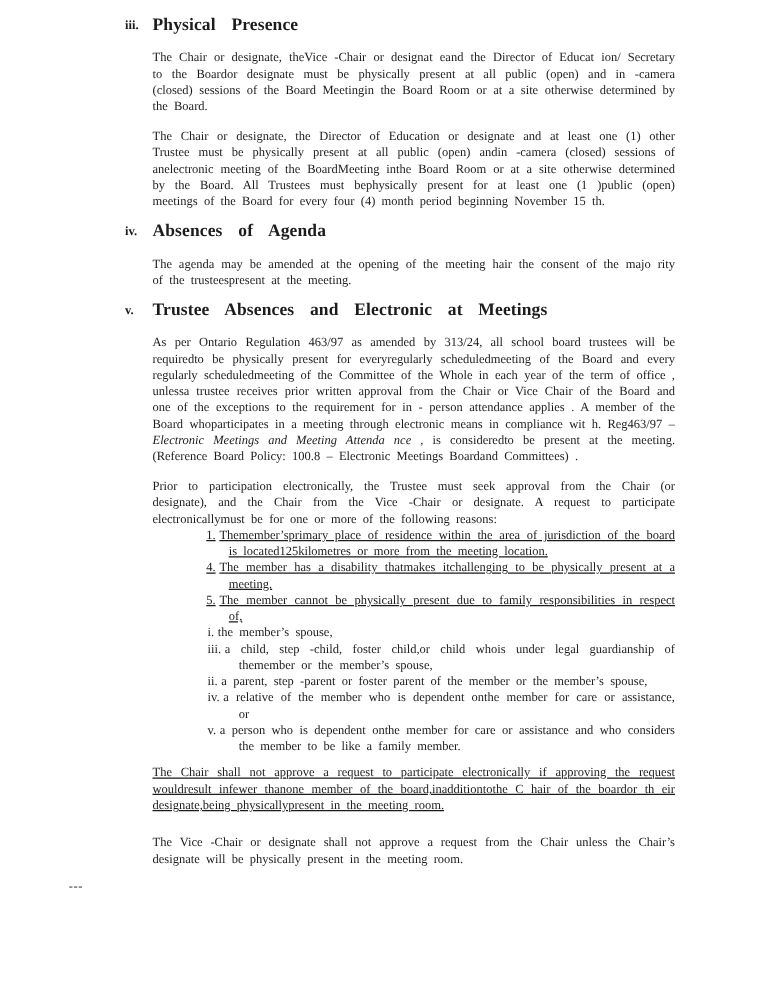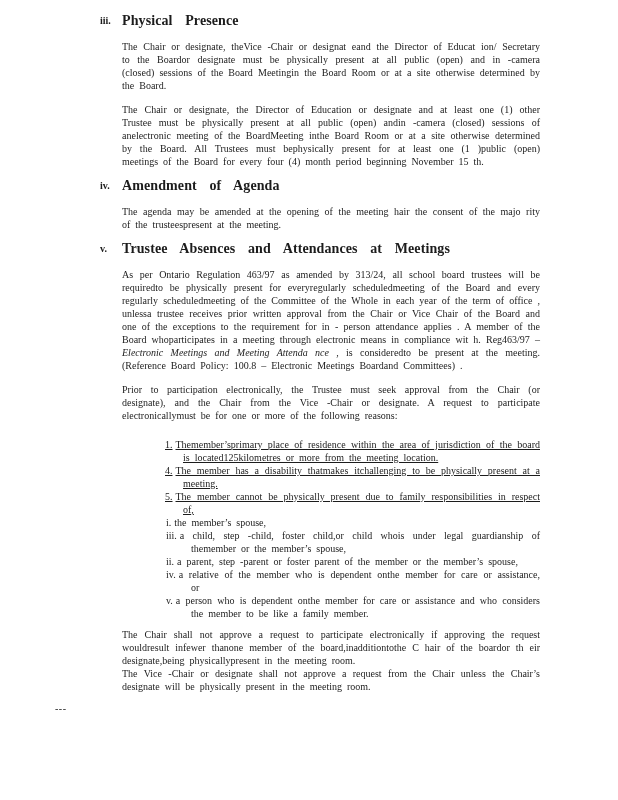--- a/index.html
+++ b/index.html
@@ -59,21 +59,21 @@
   }
   .num-list .li {
     padding-left: 18px;
     text-indent: -18px;
   }
   .rom-list .li {
     padding-left: 25px;
     text-indent: -25px;
   }
   .marker { margin-right: 3px; }
-  p.para-chair { margin-bottom: 0; }
+  p.para-chair { margin-bottom: 17px; text-decoration: underline; }
   p.para-vice { margin-bottom: 0; }
   .separator {
     margin: 9px 0 0 -45px;
     letter-spacing: 0.5px;
     font-size: 10px;
     color: #1c1c1c;
   }
   .footer {
     margin: 14px 0 0 -45px;
     font-size: 7px;
@@ -96,37 +96,37 @@
     </div>
     <div class="sec-body">
       <p class="para">The Chair or designate, theVice -Chair or designat eand the Director of Educat ion/ Secretary to the Boardor designate must be physically present at all public (open) and in -camera (closed) sessions of the Board Meetingin the Board Room or at a site otherwise determined by the Board.</p>
       <p class="para">The Chair or designate, the Director of Education or designate and at least one (1) other Trustee must be physically present at all public (open) andin -camera (closed) sessions of anelectronic meeting of the BoardMeeting inthe Board Room or at a site otherwise determined by the Board. All Trustees must bephysically present for at least one (1 )public (open) meetings of the Board for every four (4) month period beginning November 15 th.</p>
     </div>
   </div>
 
   <div class="sec">
     <div class="sec-head">
       <span class="sec-num">iv.</span>
-      <h3 class="sec-title">Amendment of Agenda</h3>
+      <h3 class="sec-title">Absences of Agenda</h3>
     </div>
     <div class="sec-body">
       <p class="para">The agenda may be amended at the opening of the meeting hair the consent of the majo rity of the trusteespresent at the meeting.</p>
     </div>
   </div>
 
   <div class="sec">
     <div class="sec-head">
       <span class="sec-num">v.</span>
-      <h3 class="sec-title">Trustee Absences and Attendances at Meetings</h3>
+      <h3 class="sec-title">Trustee Absences and Electronic at Meetings</h3>
     </div>
     <div class="sec-body">
 
       <p class="para"><span>As per Ontario Regulation 463/97 as amended by 313/24, all school board trustees will be requiredto be physically present for everyregularly scheduledmeeting of the Board and every regularly scheduledmeeting of the Committee of the Whole in each year of the term of office , unlessa trustee receives prior written approval from the Chair or Vice Chair of the Board and one of the exceptions to the requirement for in - person attendance applies . A member of the Board whoparticipates in a meeting through electronic means in compliance wit h. Reg463/97 </span><span class="italic-run">– Electronic Meetings and Meeting Attenda nce ,</span><span> is consideredto be present at the meeting. (Reference Board Policy: 100.8 – Electronic Meetings Boardand Committees) .</span></p>
 
-      <p class="para" style="margin-bottom:16px;font-family:Liberation Serif, serif;">Prior to participation electronically, the Trustee must seek approval from the Chair (or designate), and the Chair from the Vice -Chair or designate. A request to participate electronicallymust be for one or more of the following reasons:</p>
+      <p class="para" style="margin-bottom:0;font-family:Liberation Serif, serif;">Prior to participation electronically, the Trustee must seek approval from the Chair (or designate), and the Chair from the Vice -Chair or designate. A request to participate electronicallymust be for one or more of the following reasons:</p>
 
       <div class="num-list">
         <div class="li"><span class="marker">1.</span><span>Themember’sprimary place of residence within the area of jurisdiction of the board is located125kilometres or more from the meeting location.</span></div>
         <div class="li"><span class="marker">4.</span><span>The member has a disability thatmakes itchallenging to be physically present at a meeting.</span></div>
         <div class="li"><span class="marker">5.</span><span>The member cannot be physically present due to family responsibilities in respect of,</span></div>
       </div>
 
       <div class="rom-list">
         <div class="li"><span class="marker">i.</span><span>the member’s spouse,</span></div>
         <div class="li"><span class="marker">iii.</span><span>a child, step -child, foster child,or child whois under legal guardianship of themember or the member’s spouse,</span></div>

